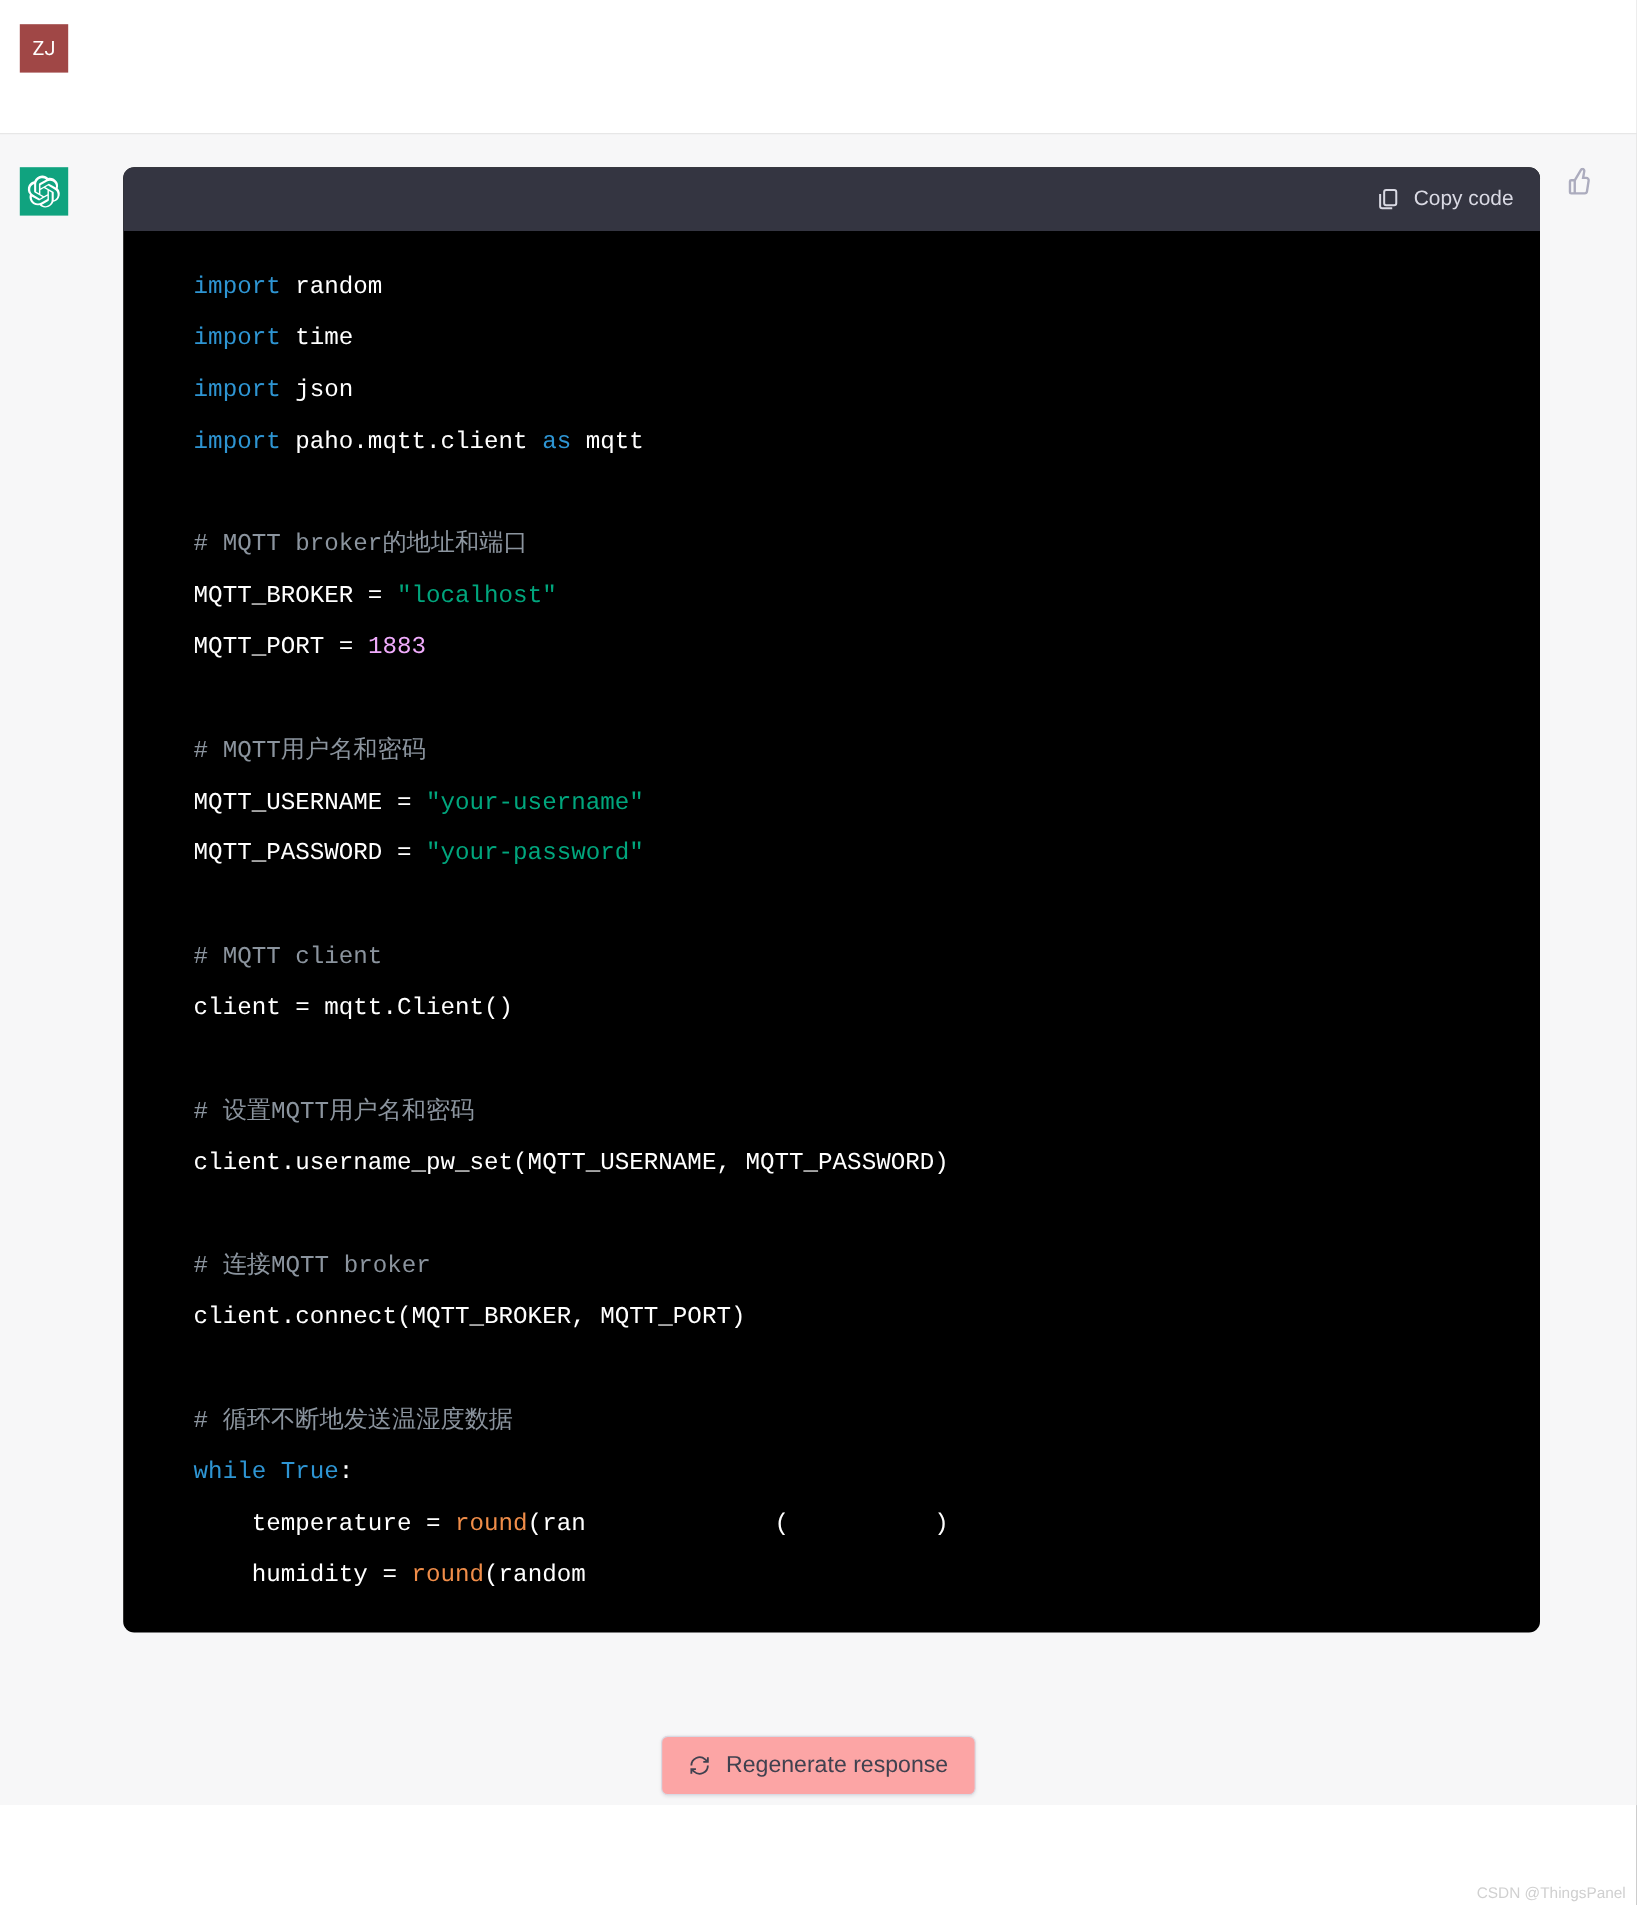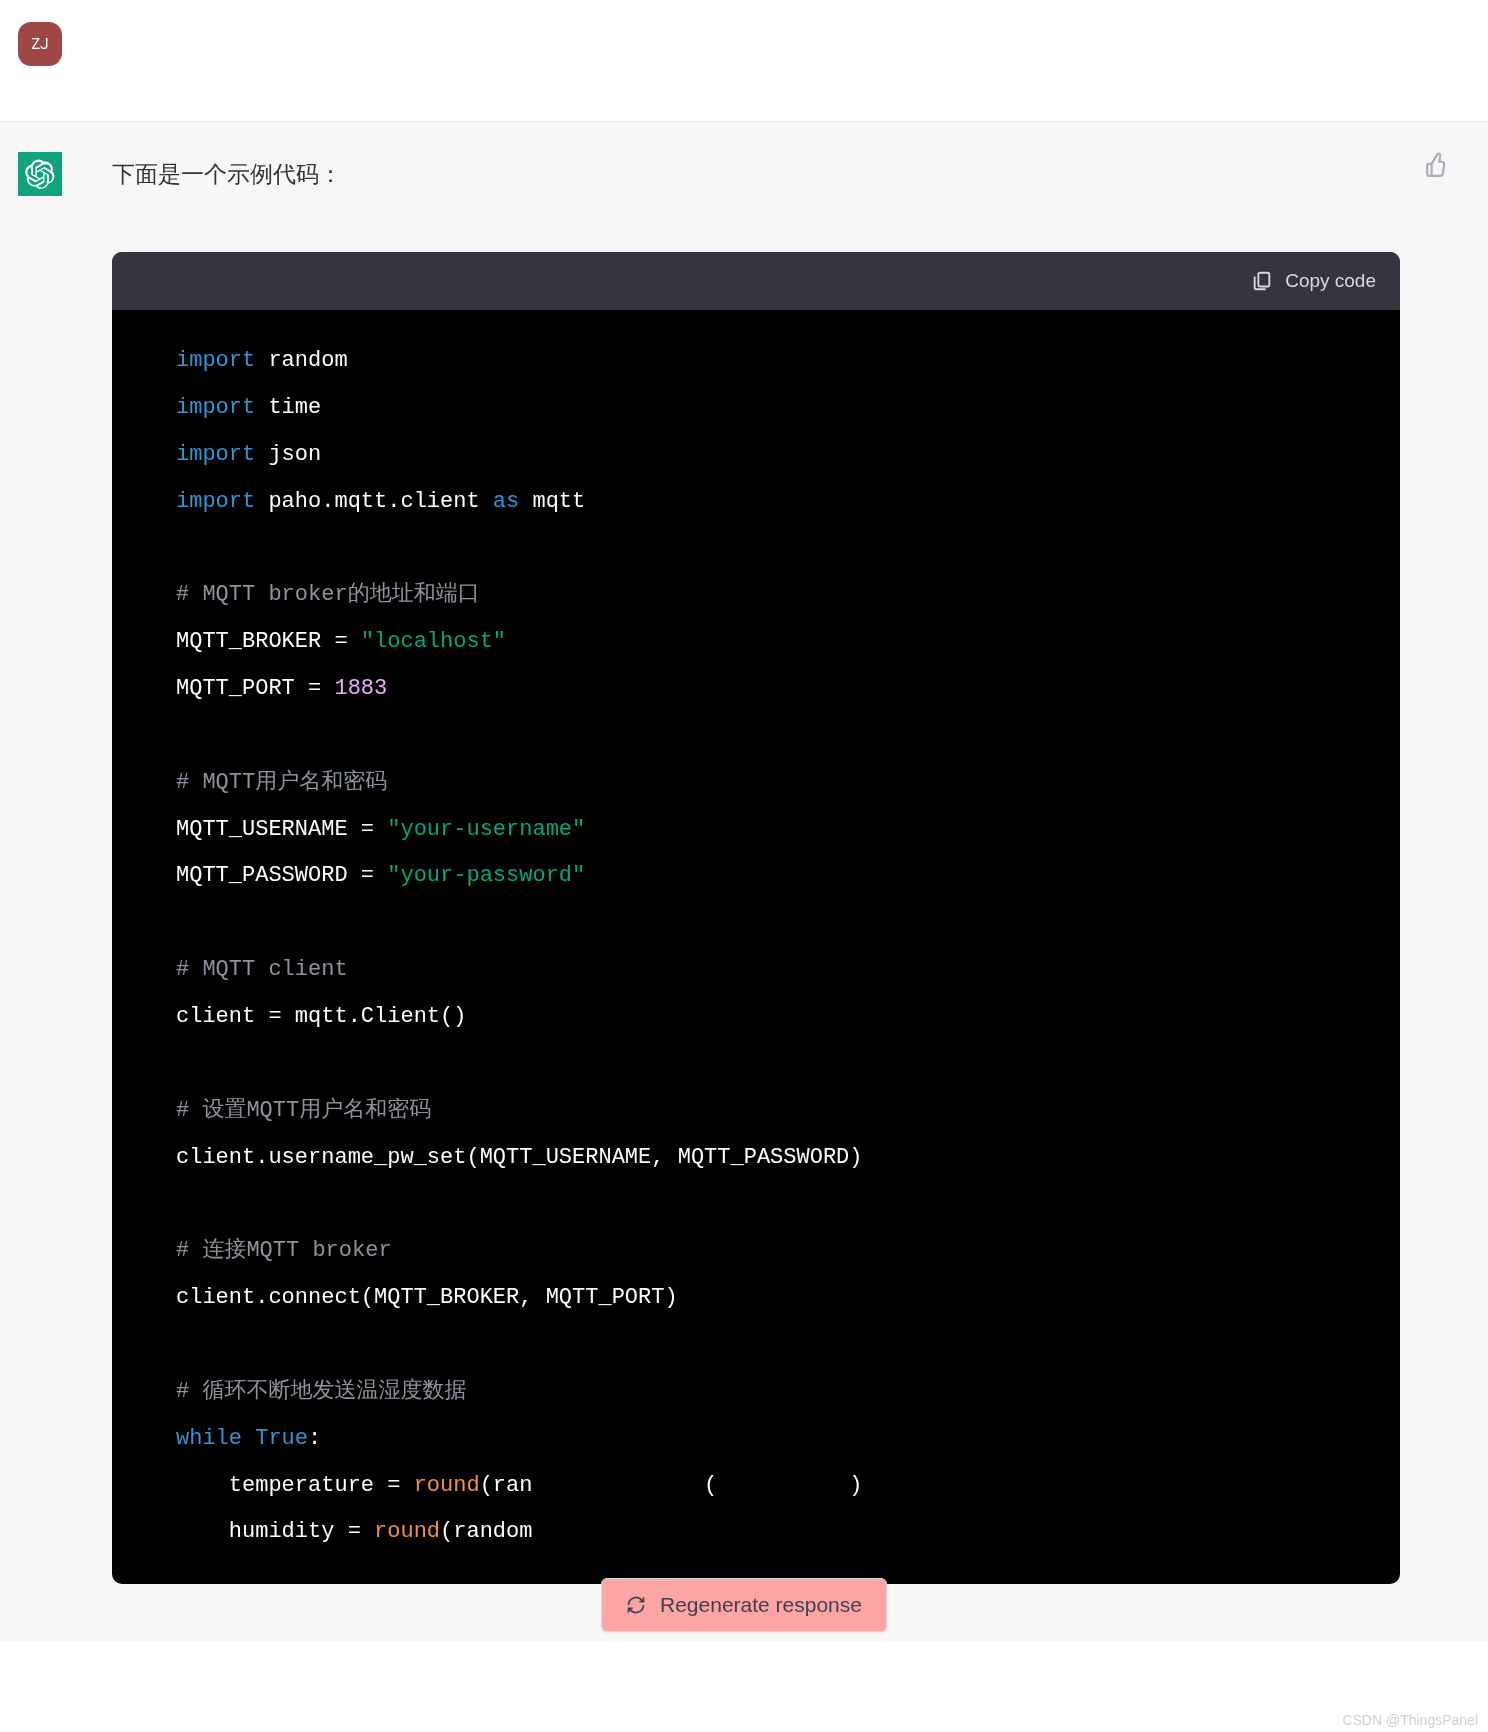--- a/index.html
+++ b/index.html
@@ -21,24 +21,23 @@
       background: #ffffff;
     }
     .user-avatar {
       width: 44px;
       height: 44px;
       background: #a04746;
       color: #fff;
       display: flex;
       align-items: center;
       justify-content: center;
-      font-size: 15px;
+      font-size: 18px;
       flex-shrink: 0;
       font-weight: 400;
-      border-radius: 13px;
     }
     .user-text {
       font-size: 24px;
       line-height: 1.85;
       color: #333;
       padding-top: 4px;
     }
     .assistant-message {
       display: flex;
       padding: 30px 18px 0 18px;
@@ -175,21 +174,20 @@
   <div class="user-avatar">ZJ</div>
 </div>
 
 <div class="assistant-message">
   <div class="assistant-avatar">
     <svg viewBox="0 0 41 41">
       <path d="M37.5 16.7c.9-2.7.6-5.7-.9-8.1-2.2-3.8-6.6-5.8-10.9-4.9C23.8 1.6 21 .5 18.1.7c-4.4.2-8.2 3-9.8 7.1-2.8.6-5.2 2.3-6.6 4.8-2.2 3.8-1.7 8.6 1.3 11.9-.9 2.7-.6 5.7.9 8.1 2.2 3.8 6.6 5.8 10.9 4.9 1.9 2.1 4.7 3.3 7.6 3.1 4.4-.2 8.2-3 9.8-7.1 2.8-.6 5.2-2.3 6.6-4.8 2.2-3.8 1.7-8.6-1.3-12zm-15 22.1c-1.8.1-3.5-.5-4.8-1.7l.2-.1 8-4.6c.4-.2.7-.7.7-1.1v-11.3l3.4 2v9.3c0 4.1-3.3 7.4-7.5 7.5zm-16.1-6.9c-.9-1.5-1.2-3.3-.9-5l.2.1 8 4.6c.4.2.9.2 1.3 0l9.8-5.7v3.9l-8.1 4.7c-3.6 2.1-8.2.8-10.3-2.6zm-2.1-17.4c.9-1.5 2.3-2.7 3.9-3.3v9.5c0 .5.3.9.7 1.1l9.8 5.7-3.4 2-8.1-4.7c-3.6-2-4.8-6.7-2.9-10.3zm27.7 6.5l-9.8-5.7 3.4-2 8.1 4.7c3.6 2.1 4.8 6.7 2.8 10.3-.9 1.5-2.3 2.7-3.9 3.3v-9.5c0-.5-.2-.9-.6-1.1zm3.4-5.1l-.2-.1-8-4.6c-.4-.2-.9-.2-1.3 0l-9.8 5.7v-3.9l8.1-4.7c3.6-2.1 8.2-.8 10.3 2.8.8 1.4 1.1 3.1.9 4.8zm-21.2 7l-3.4-2v-9.3c0-4.1 3.4-7.5 7.5-7.5 1.8 0 3.4.6 4.8 1.7l-.2.1-8 4.6c-.4.2-.7.7-.7 1.1v11.3zm1.8-4l4.4-2.5 4.4 2.5v5l-4.4 2.5-4.4-2.5v-5z"></path>
     </svg>
   </div>
   <div class="assistant-content">
-    <div class="assistant-intro">下面是一个示例代码：</div>
     <div class="code-block">
       <div class="code-header">
         <button class="copy-button">
           <svg viewBox="0 0 24 24">
             <rect x="8" y="3" width="12" height="15" rx="2"></rect>
             <path d="M4 7v12a2 2 0 0 0 2 2h10"></path>
           </svg>
           <span>Copy code</span>
         </button>
       </div>

